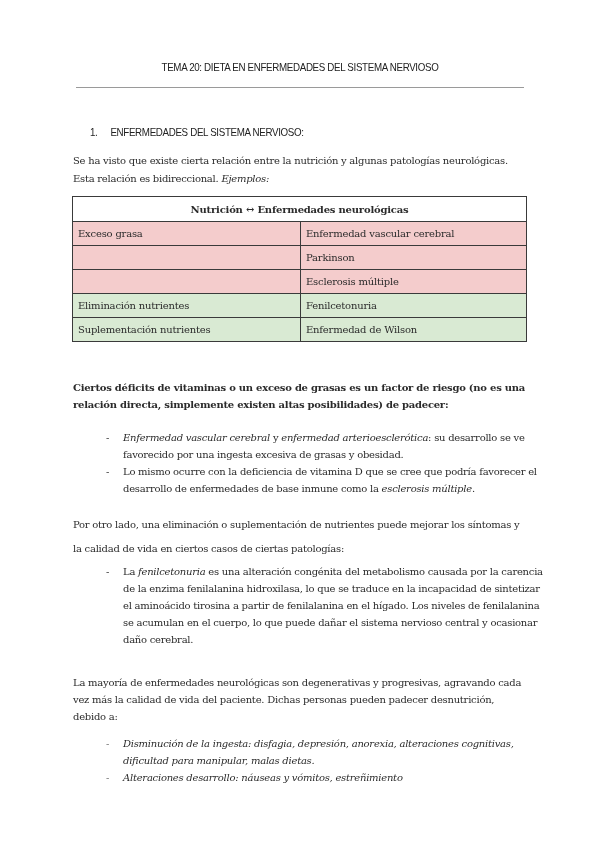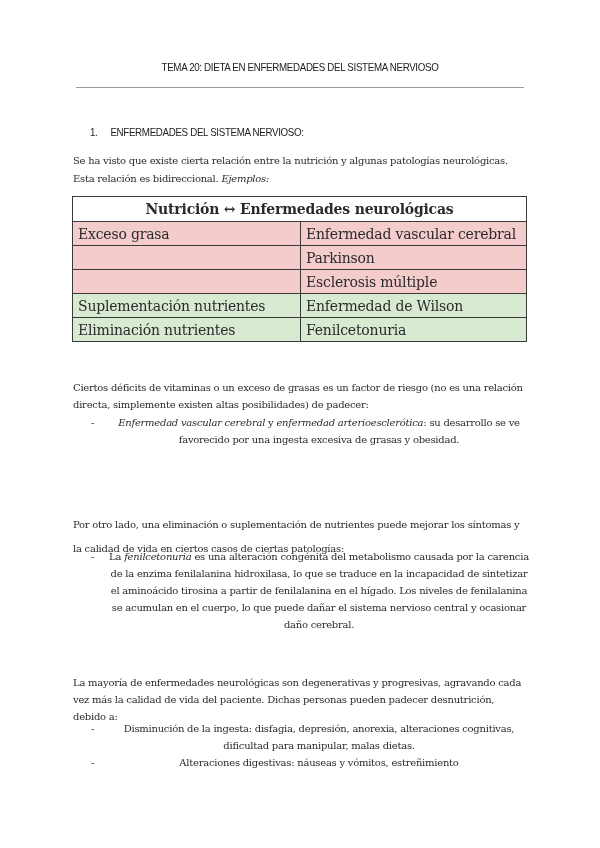--- a/index.html
+++ b/index.html
@@ -8,28 +8,28 @@
   .title { position: absolute; top: 61px; left: 0; width: 600px; text-align: center;
            font-family: "Liberation Sans", sans-serif; font-size: 11.5px; letter-spacing: -0.4px;
            transform: scaleX(0.85); transform-origin: center; color: #222; }
   .rule { position: absolute; top: 87px; left: 76px; width: 448px; height: 1px; background: #9a9a9a; }
   .h1 { position: absolute; top: 126px; left: 90px; font-family: "Liberation Sans", sans-serif;
         font-size: 11.5px; color: #222; letter-spacing: -0.4px; transform: scaleX(0.85); transform-origin: left; }
   .h1 .num { display: inline-block; width: 24px; }
   .p { position: absolute; left: 73px; width: 456px; font-size: 10px; line-height: 18px; letter-spacing: -0.25px; }
   .p em { font-style: italic; }
   table { position: absolute; top: 196px; left: 72px; width: 455px; border-collapse: collapse;
-          font-size: 14px; letter-spacing: -0.2px; }
+          font-size: 10px; letter-spacing: -0.2px; }
   td, th { border: 1.3px solid #3a3a3a; height: 23px; padding: 0 5px; text-align: left; font-weight: normal; }
   th { background: #fff; text-align: center; font-weight: bold; height: 24px; }
   tr.red td { background: #f4cccc; }
   tr.green td { background: #d9ead3; }
   td.c1 { width: 217px; }
-  ul.dash { position: absolute; left: 73px; width: 456px; margin: 1px; padding: 0; list-style: none;
-            font-size: 10px; line-height: 17px; letter-spacing: -0.25px; text-align: center; }
+  ul.dash { position: absolute; left: 73px; width: 456px; margin: 16px; padding: 0; list-style: none;
+            font-size: 10px; line-height: 17px; letter-spacing: -0.25px; }
   ul.dash li { position: relative; padding-left: 34px; }
   ul.dash li::before { content: "-"; position: absolute; left: 17px; top: 0; }
 </style>
 </head>
 <body>
 
 <div class="title">TEMA 20: DIETA EN ENFERMEDADES DEL SISTEMA NERVIOSO</div>
 <div class="rule"></div>
 
 <div class="h1">
@@ -51,37 +51,38 @@
   </tr>
   <tr class="red">
     <td class="c1"></td>
     <td>Parkinson</td>
   </tr>
   <tr class="red">
     <td class="c1"></td>
     <td>Esclerosis múltiple</td>
   </tr>
   <tr class="green">
+    <td class="c1">Eliminación nutrientes</td>
+    <td>Fenilcetonuria</td>
+  </tr>
+  <tr class="green">
     <td class="c1">Suplementación nutrientes</td>
     <td>Enfermedad de Wilson</td>
-  </tr>
-  <tr class="green">
-    <td class="c1">Eliminación nutrientes</td>
-    <td>Fenilcetonuria</td>
   </tr>
 </tbody>
   </table>
 
-<div class="p" style="top:379px; line-height:17px;">Ciertos déficits de vitaminas o un exceso de grasas es un factor de riesgo (no es una relación directa, simplemente existen altas posibilidades) de padecer:</div>
+<div class="p" style="top:379px; line-height:17px;font-weight:bold;">Ciertos déficits de vitaminas o un exceso de grasas es un factor de riesgo (no es una relación directa, simplemente existen altas posibilidades) de padecer:</div>
 <ul class="dash" style="top:413px;">
   <li><em>Enfermedad vascular cerebral</em><span> y </span><em>enfermedad arterioesclerótica</em><span>: su desarrollo se ve favorecido por una ingesta excesiva de grasas y obesidad.</span></li>
+  <li><span>Lo mismo ocurre con la deficiencia de vitamina D que se cree que podría favorecer el desarrollo de enfermedades de base inmune como la </span><em>esclerosis múltiple</em><span>.</span></li>
 </ul>
 
 <div class="p" style="top:513px; line-height:24px;">Por otro lado, una eliminación o suplementación de nutrientes puede mejorar los síntomas y la calidad de vida en ciertos casos de ciertas patologías:</div>
 <ul class="dash" style="top:547px;">
   <li><span>La </span><em>fenilcetonuria</em><span> es una alteración congénita del metabolismo causada por la carencia de la enzima fenilalanina hidroxilasa, lo que se traduce en la incapacidad de sintetizar el aminoácido tirosina a partir de fenilalanina en el hígado. Los niveles de fenilalanina se acumulan en el cuerpo, lo que puede dañar el sistema nervioso central y ocasionar daño cerebral.</span></li>
 </ul>
 
 <div class="p" style="top:674px; line-height:17px;">La mayoría de enfermedades neurológicas son degenerativas y progresivas, agravando cada vez más la calidad de vida del paciente. Dichas personas pueden padecer desnutrición, debido a:</div>
-<ul class="dash" style="top:719px;">
+<ul class="dash" style="top:719px;font-style:italic;">
   <li>Disminución de la ingesta: disfagia, depresión, anorexia, alteraciones cognitivas, dificultad para manipular, malas dietas.</li>
-  <li>Alteraciones digestivas: náuseas y vómitos, estreñimiento</li>
+  <li>Alteraciones desarrollo: náuseas y vómitos, estreñimiento</li>
 </ul>
 
 </body></html>

